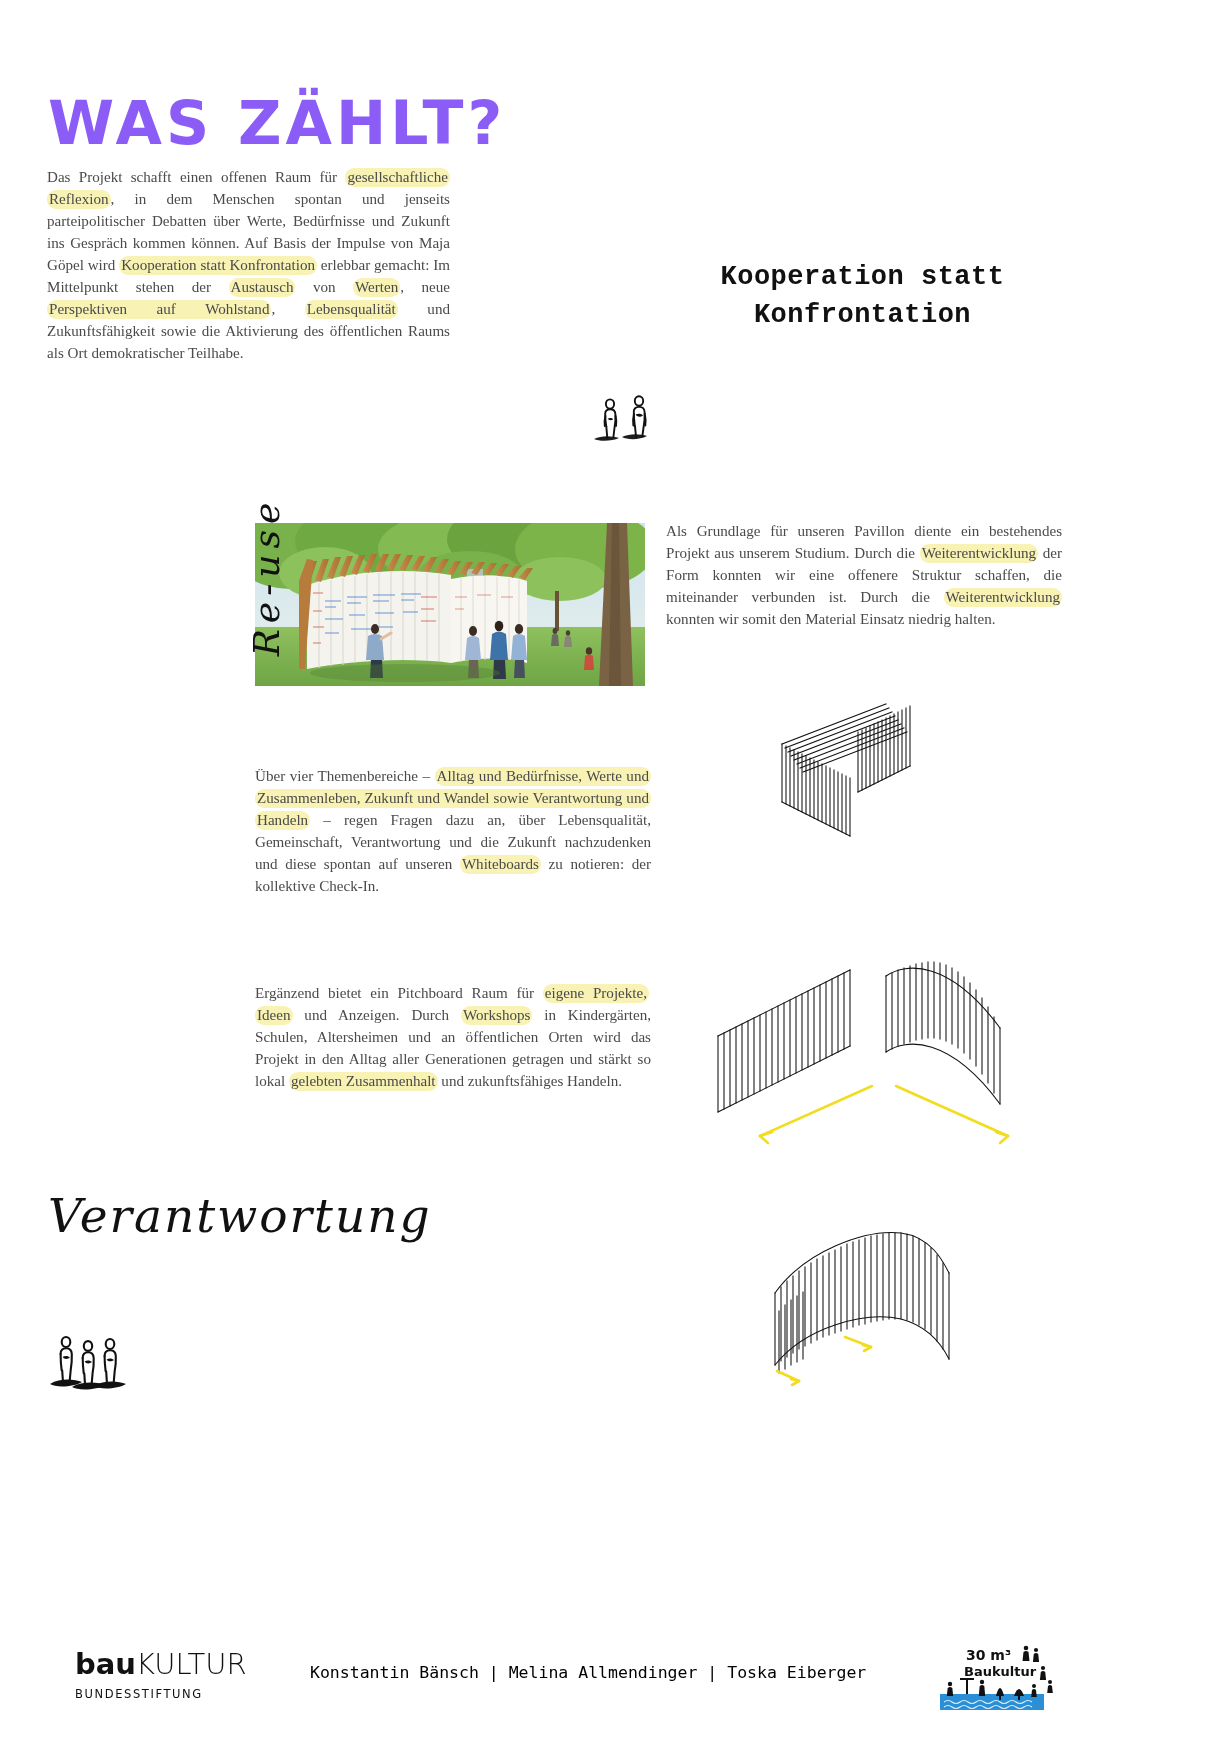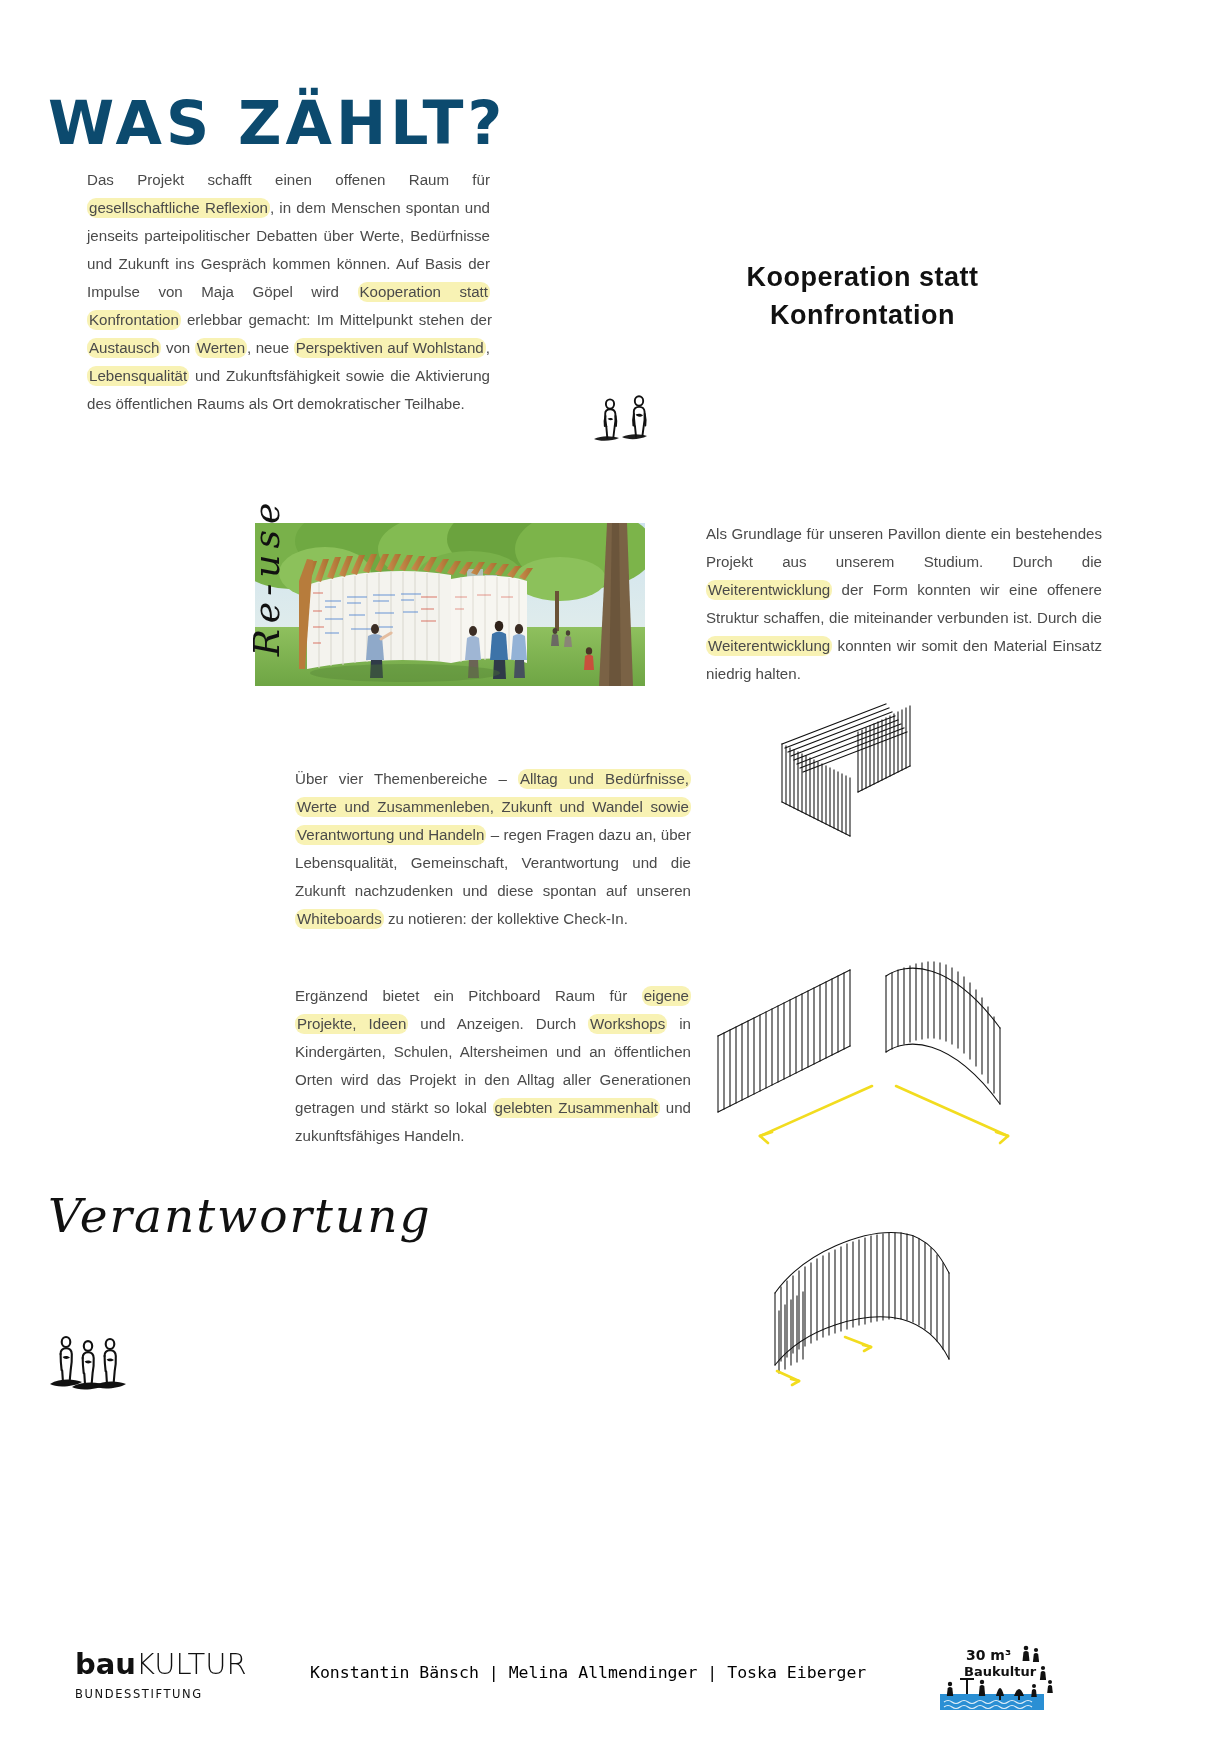--- a/index.html
+++ b/index.html
@@ -10,33 +10,32 @@
     color:#3d3d3d;
     -webkit-font-smoothing:antialiased;
   }
   .page{position:absolute;inset:0;background:#fff;}
 
   
   .title{
     position:absolute;left:48px;top:93px;
     font-family:"DejaVu Sans","Liberation Sans",sans-serif;
     font-weight:700;font-size:60px;line-height:60px;
-    letter-spacing:4px;color:#0c4a6e;
+    letter-spacing:4px;color:#8b5cf6;
     white-space:nowrap;
   }
 
   
   .body-text{
     position:absolute;
-    font-family:Liberation Sans, sans-serif;
-    font-size:15.1px;line-height:28px;
+    font-family:Liberation Serif, serif;
+    font-size:15.1px;line-height:22px;
     text-align:justify;
     color:#4a4a4a;
     letter-spacing:0px;
-    margin-left:40px;
   }
 
   #intro-text{left:47px;top:166px;width:403px;}
   #right-col-text{left:666px;top:520px;width:396px;}
   #themen-text{left:255px;top:765px;width:396px;}
   #pitch-text{left:255px;top:982px;width:396px;}
 
   
   mark{
     background:#f8f2b4;
@@ -44,21 +43,21 @@
     padding:1px 2px 2px 2px;
     border-radius:9px;
     box-decoration-break:clone;
     -webkit-box-decoration-break:clone;
   }
 
   
   .kopf-headline{
     position:absolute;left:660px;top:258px;width:405px;
     text-align:center;
-    font-family:Liberation Sans, sans-serif;
+    font-family:Liberation Mono, monospace;
     font-weight:700;font-size:27px;line-height:38px;
     color:#111;letter-spacing:0.5px;
   }
 
   
   .photo{
     position:absolute;left:255px;top:523px;width:390px;height:163px;
     overflow:hidden;background:#8fb56a;
   }
   .photo svg{display:block;width:390px;height:163px;}

